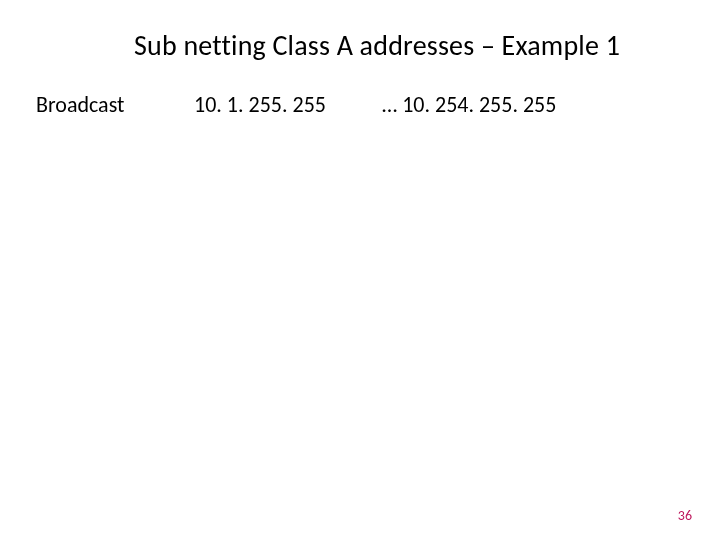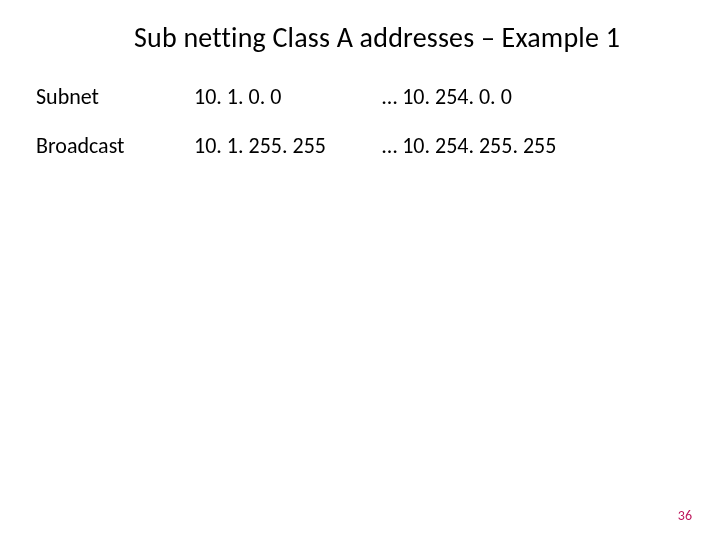--- a/index.html
+++ b/index.html
@@ -9,21 +9,21 @@
     height: 540px;
     background: #fff;
     font-family: Calibri, "Segoe UI", Arial, sans-serif;
     color: #000;
     position: relative;
   }
   .slide {
     box-sizing: border-box;
     width: 720px;
     height: 540px;
-    padding: 10px 36px 0 36px;
+    padding: 18px 36px 0 36px;
     position: relative;
   }
   .title {
     font-size: 28px;
     font-weight: 400;
     text-align: center;
     margin: 10px 0 28px 34px;
     letter-spacing: 0.2px;
   }
   .question {
@@ -57,25 +57,20 @@
 </head>
 <body>
 
 <div class="slide">
 
   <div class="title">Sub netting Class A addresses – Example 1</div>
 
 
   <table class="data">
     <tbody>
-        <tr>
-      <td class="col-label">Subnet</td>
-      <td class="col-a">10. 1. 0. 0</td>
-      <td class="col-b">… 10. 254. 0. 0</td>
-    </tr>
     <tr>
       <td class="col-label">Broadcast</td>
       <td class="col-a">10. 1. 255. 255</td>
       <td class="col-b">… 10. 254. 255. 255</td>
     </tr>
   </tbody>
     </table>
 
   <div class="pagenum">36</div>
 </div>

